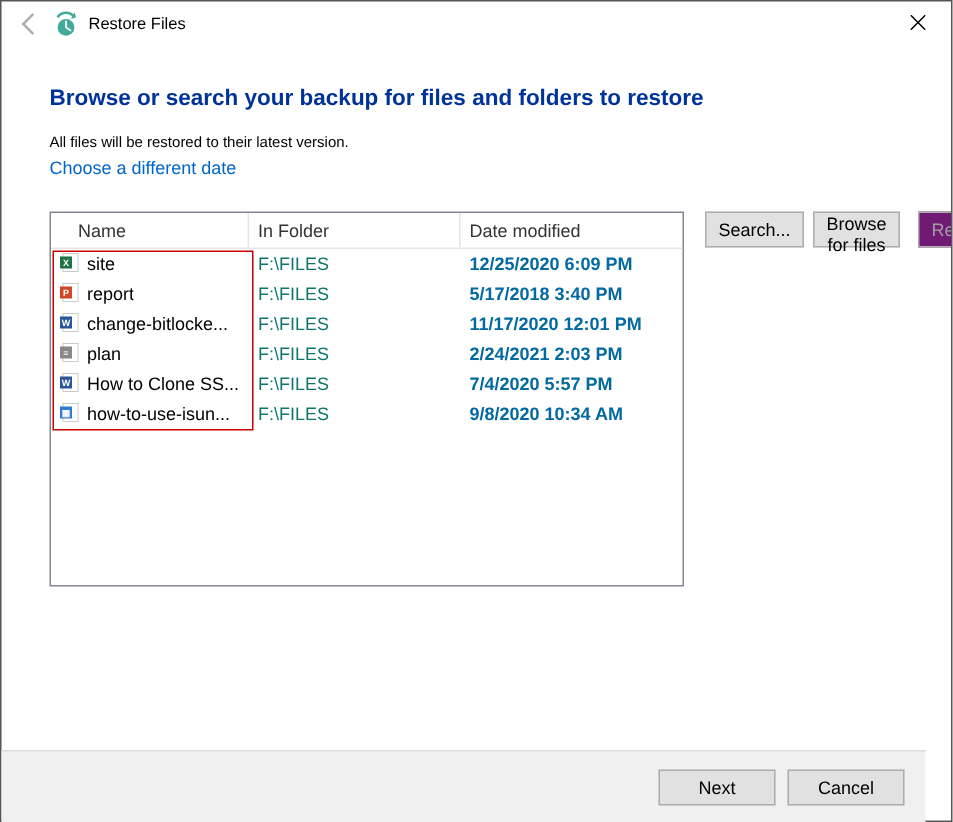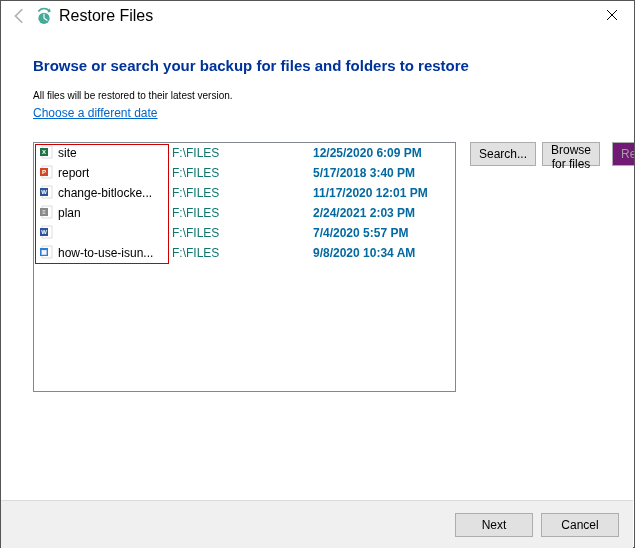--- a/index.html
+++ b/index.html
@@ -3,43 +3,43 @@
   <meta charset="utf-8">
   <style>
     * { box-sizing: border-box; font-family: "Segoe UI", Tahoma, sans-serif; }
     body { margin: 0; background: #fff; width: 635px; height: 548px; border: 1px solid #555; overflow: hidden; }
     .titlebar { height: 34px; display: flex; justify-content: space-between; align-items: flex-start; }
     .close-btn { width: 44px; height: 28px; display: flex; align-items: center; justify-content: center; cursor: pointer; }
     .close-btn svg { width: 10px; height: 10px; }
     .header-row { display: flex; align-items: center; padding: 6px 0 0 10px; gap: 6px; }
     .back-arrow { width: 18px; height: 18px; display: flex; align-items: center; justify-content: center; color: #999; }
     .title-icon { width: 18px; height: 18px; }
-    .header-title { font-size: 16px; color: #000; }
+    .header-title { font-size: 11px; color: #000; }
     .content { padding: 12px 32px 0 32px; }
     .heading { color: #003399; font-size: 15px; margin: 10px 0 16px 0; font-weight: bold; }
     .desc { font-size: 10px; color: #000; margin: 0 0 2px 0; }
-    .link { font-size: 12px; color: #0066cc; text-decoration: underline; cursor: pointer; margin: 0 0 22px 0; display: inline-block; }
+    .link { font-size: 12px; color: #0066cc; cursor: pointer; margin: 0 0 22px 0; display: inline-block; }
     .main-area { display: flex; gap: 14px; }
     .grid-wrap { border: 1px solid #828790; width: 423px; height: 250px; background: #fff; }
     .grid-head { display: flex; font-size: 12px; color: #333; height: 24px; align-items: center; border-bottom: 1px solid #e5e5e5; }
     .col-name { width: 132px; padding-left: 18px; border-right: 1px solid #e5e5e5; height: 100%; display: flex; align-items: center; }
     .col-folder { width: 141px; padding-left: 6px; border-right: 1px solid #e5e5e5; height: 100%; display: flex; align-items: center; }
     .col-date { width: 130px; padding-left: 6px; height: 100%; display: flex; align-items: center; }
     .rows-highlight { border: 1.5px solid #cc0000; margin: 1px 0 0 1px; width: 134px; height: 120px; position: absolute; pointer-events: none; }
     .rows-container { position: relative; }
     .row { display: flex; font-size: 12px; color: #000; height: 20px; align-items: center; }
     .cell-name { width: 132px; padding-left: 6px; display: flex; align-items: center; gap: 4px; white-space: nowrap; overflow: hidden; }
     .cell-folder { width: 141px; padding-left: 6px; color: #0f766e; }
     .cell-date { width: 140px; padding-left: 6px; color: #0369a1; font-weight: bold; }
     .ficon { width: 14px; height: 14px; flex-shrink: 0; }
     .side-btns { display: flex; flex-direction: row; gap: 6px; width: 130px; }
     .side-btns .spacer { height: 114px; }
     button.ui { font-size: 12px; height: 24px; background: #e1e1e1; border: 1px solid #adadad; cursor: pointer; padding: 0 8px; }
     button.ui:disabled { color: #a0a0a0; cursor: default; background: #701a75; }
-    .footer { position: absolute; bottom: 0; left: 1px; right: 2px; height: 48px; background: #f0f0f0; border-top: 1px solid #dcdcdc; display: flex; justify-content: flex-end; align-items: center; gap: 8px; padding-right: 14px; }
+    .footer { position: absolute; bottom: 0; left: 1px; right: 18px; height: 48px; background: #f0f0f0; border-top: 1px solid #dcdcdc; display: flex; justify-content: flex-end; align-items: center; gap: 8px; padding-right: 14px; }
     .footer button { width: 78px; }
     .fname { overflow: hidden; text-overflow: ellipsis; }
   </style>
 </head>
 <body>
 
 <div class="titlebar">
   <div class="header-row">
     <div class="back-arrow">
       <svg viewBox="0 0 16 16">
@@ -61,20 +61,25 @@
   </div>
 </div>
 
 <div class="content">
   <h1 class="heading">Browse or search your backup for files and folders to restore</h1>
   <p class="desc">All files will be restored to their latest version.</p>
   <a class="link">Choose a different date</a>
 
   <div class="main-area">
     <div class="grid-wrap">
+      <div class="grid-head">
+        <div class="col-name">Name</div>
+        <div class="col-folder">In Folder</div>
+        <div class="col-date">Date modified</div>
+      </div>
       <div class="rows-container" id="rows">
         <div class="rows-highlight"></div>
       <div class="row">
     <div class="cell-name">
       <span><svg class="ficon" viewBox="0 0 14 14">
     <rect x="2" y="1" width="10" height="12" fill="#fff" stroke="#bbb" stroke-width="0.5"></rect>
     <rect x="0" y="3" width="8" height="8" fill="#217346"></rect>
     <text x="4" y="9" font-size="6" fill="#fff" text-anchor="middle" font-weight="bold">X</text>
   </svg></span>
       <span class="fname">site</span>
@@ -118,20 +123,21 @@
     <div class="cell-folder">F:\FILES</div>
     <div class="cell-date">2/24/2021 2:03 PM</div>
   </div>
           <div class="row">
     <div class="cell-name">
       <span><svg class="ficon" viewBox="0 0 14 14">
     <rect x="2" y="1" width="10" height="12" fill="#fff" stroke="#bbb" stroke-width="0.5"></rect>
     <rect x="0" y="3" width="8" height="8" fill="#2b579a"></rect>
     <text x="4" y="9" font-size="6" fill="#fff" text-anchor="middle" font-weight="bold">W</text>
   </svg></span>
+      <span class="fname">How to Clone SS...</span>
     </div>
     <div class="cell-folder">F:\FILES</div>
     <div class="cell-date">7/4/2020 5:57 PM</div>
   </div>
           <div class="row">
     <div class="cell-name">
       <span><svg class="ficon" viewBox="0 0 14 14">
     <rect x="2" y="1" width="10" height="12" fill="#fff" stroke="#bbb" stroke-width="0.5"></rect>
     <rect x="0" y="3" width="8" height="8" fill="#2e7cd6"></rect>
     <text x="4" y="9" font-size="6" fill="#fff" text-anchor="middle" font-weight="bold">▦</text>

